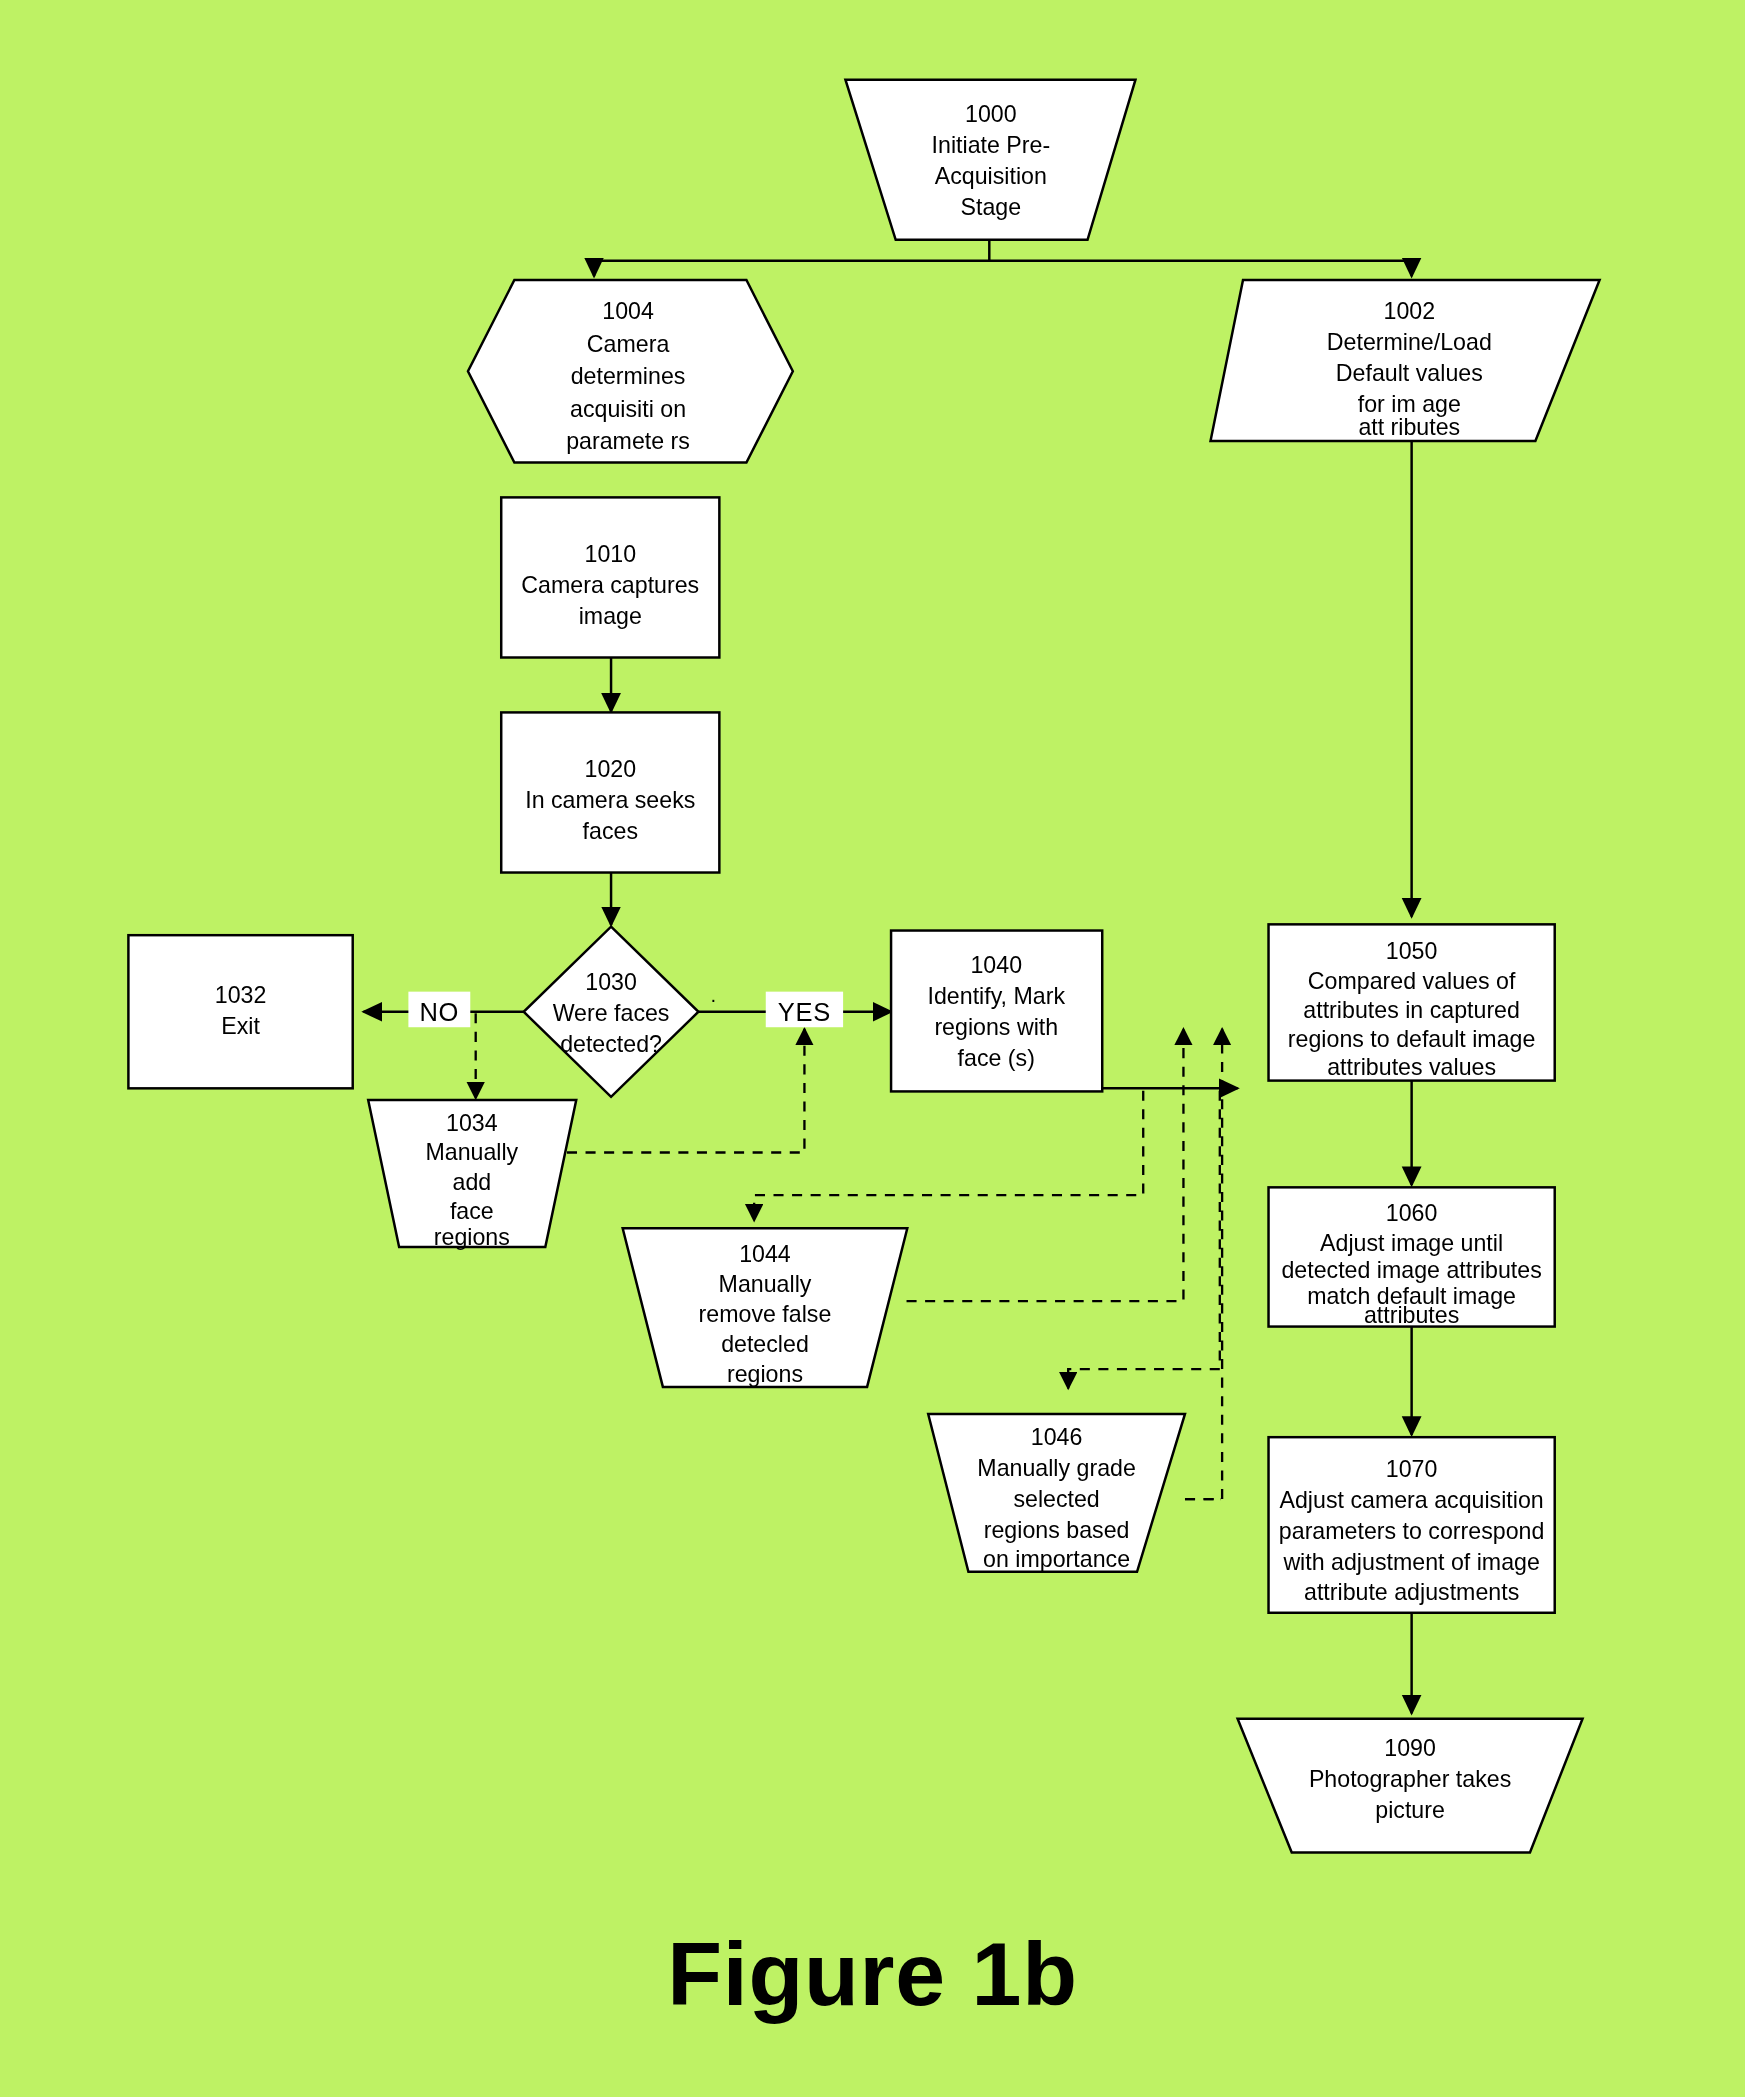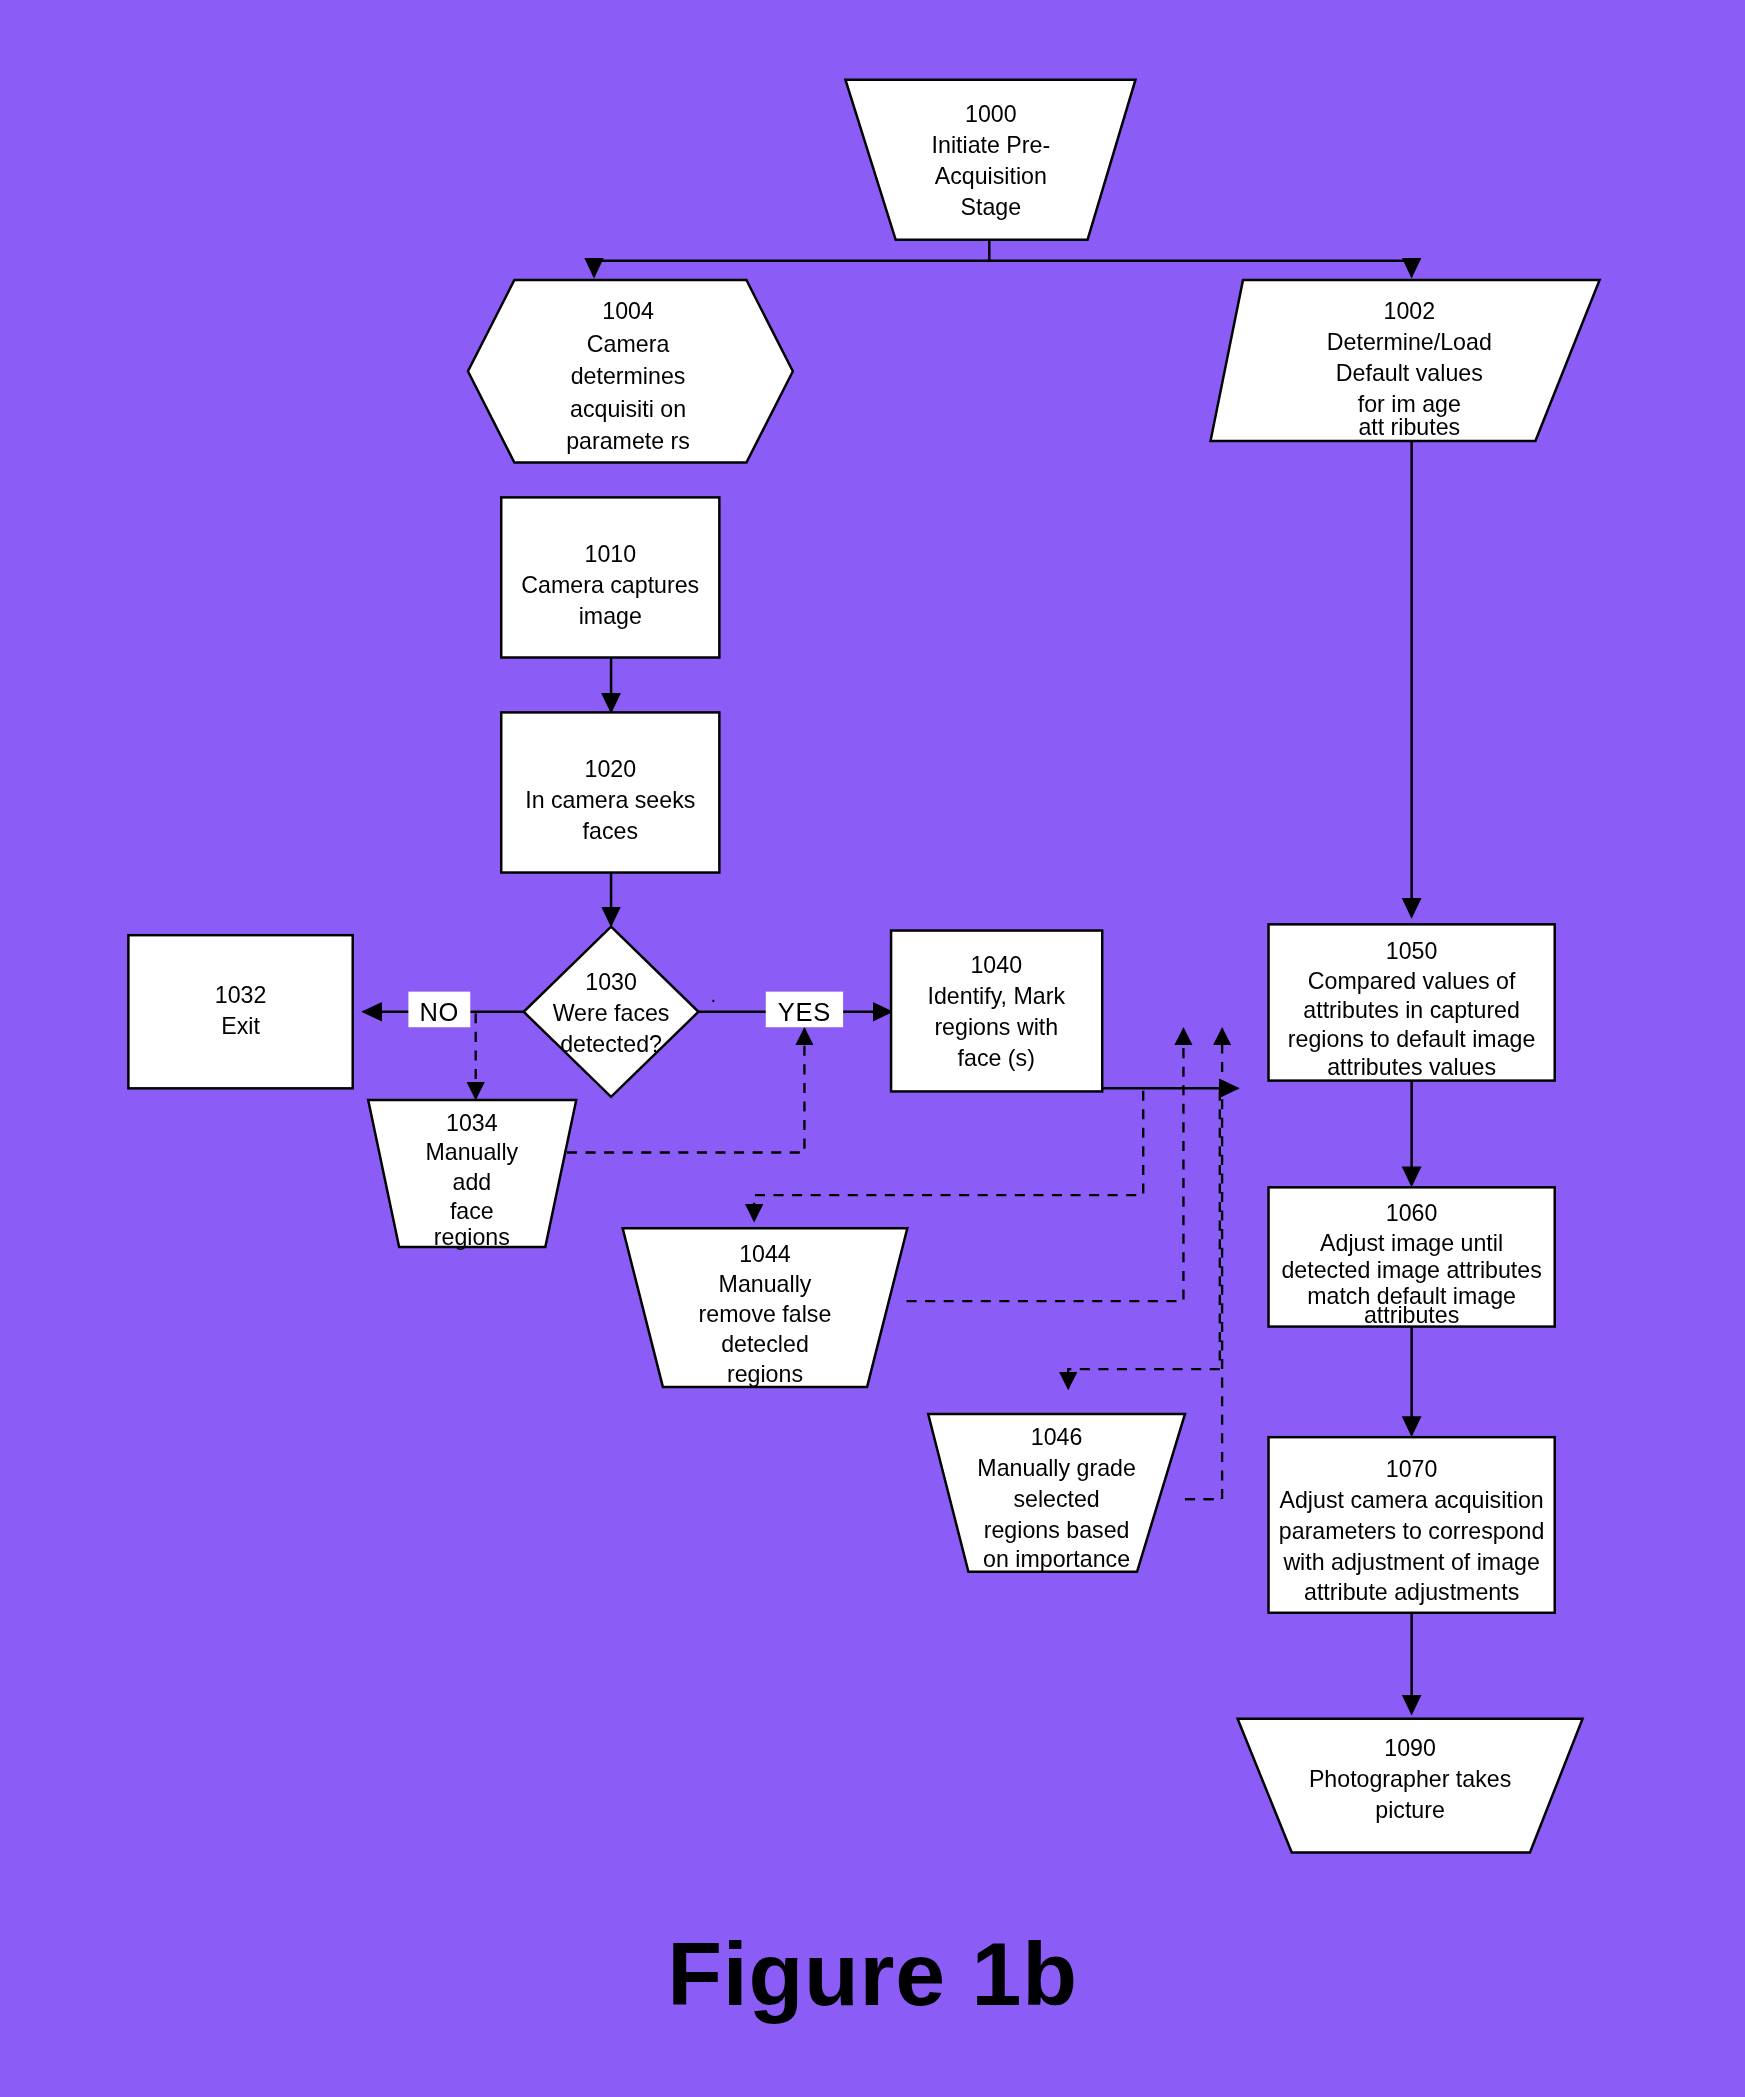--- a/index.html
+++ b/index.html
@@ -1,17 +1,17 @@
 <!DOCTYPE html>
 <html style="font-size:12.4px"><head>
 <meta charset="utf-8">
 <style>
   html,body{margin:0;padding:0;background:#ffffff;}
   body{width:1745px;height:2097px;font-family:"Liberation Sans",sans-serif;color:#000;}
-  #sheet{position:relative;width:1745px;height:2097px;overflow:hidden;background:#8b5cf6;}
+  #sheet{position:relative;width:1745px;height:2097px;overflow:hidden;background:#bef264;}
   svg#flow{position:absolute;left:0;top:0;width:1745px;height:2097px;}
   .shape{fill:#ffffff;stroke:#000000;stroke-width:3.2;stroke-linejoin:miter;}
   .conn{stroke:#000000;stroke-width:3.2;fill:none;}
   .conn-dash{stroke:#000000;stroke-width:3.0;fill:none;stroke-dasharray:13 11;}
   .arrowfill{fill:#000000;}
   text{font-family:"Liberation Sans",sans-serif;fill:#000;}
   .nodetext{font-size:30px;text-anchor:middle;}
   .edgelabel{font-size:33px;text-anchor:middle;letter-spacing:1px;}
   .figcaption{font-size:116px;font-weight:bold;text-anchor:middle;letter-spacing:1px;}
 </style>

